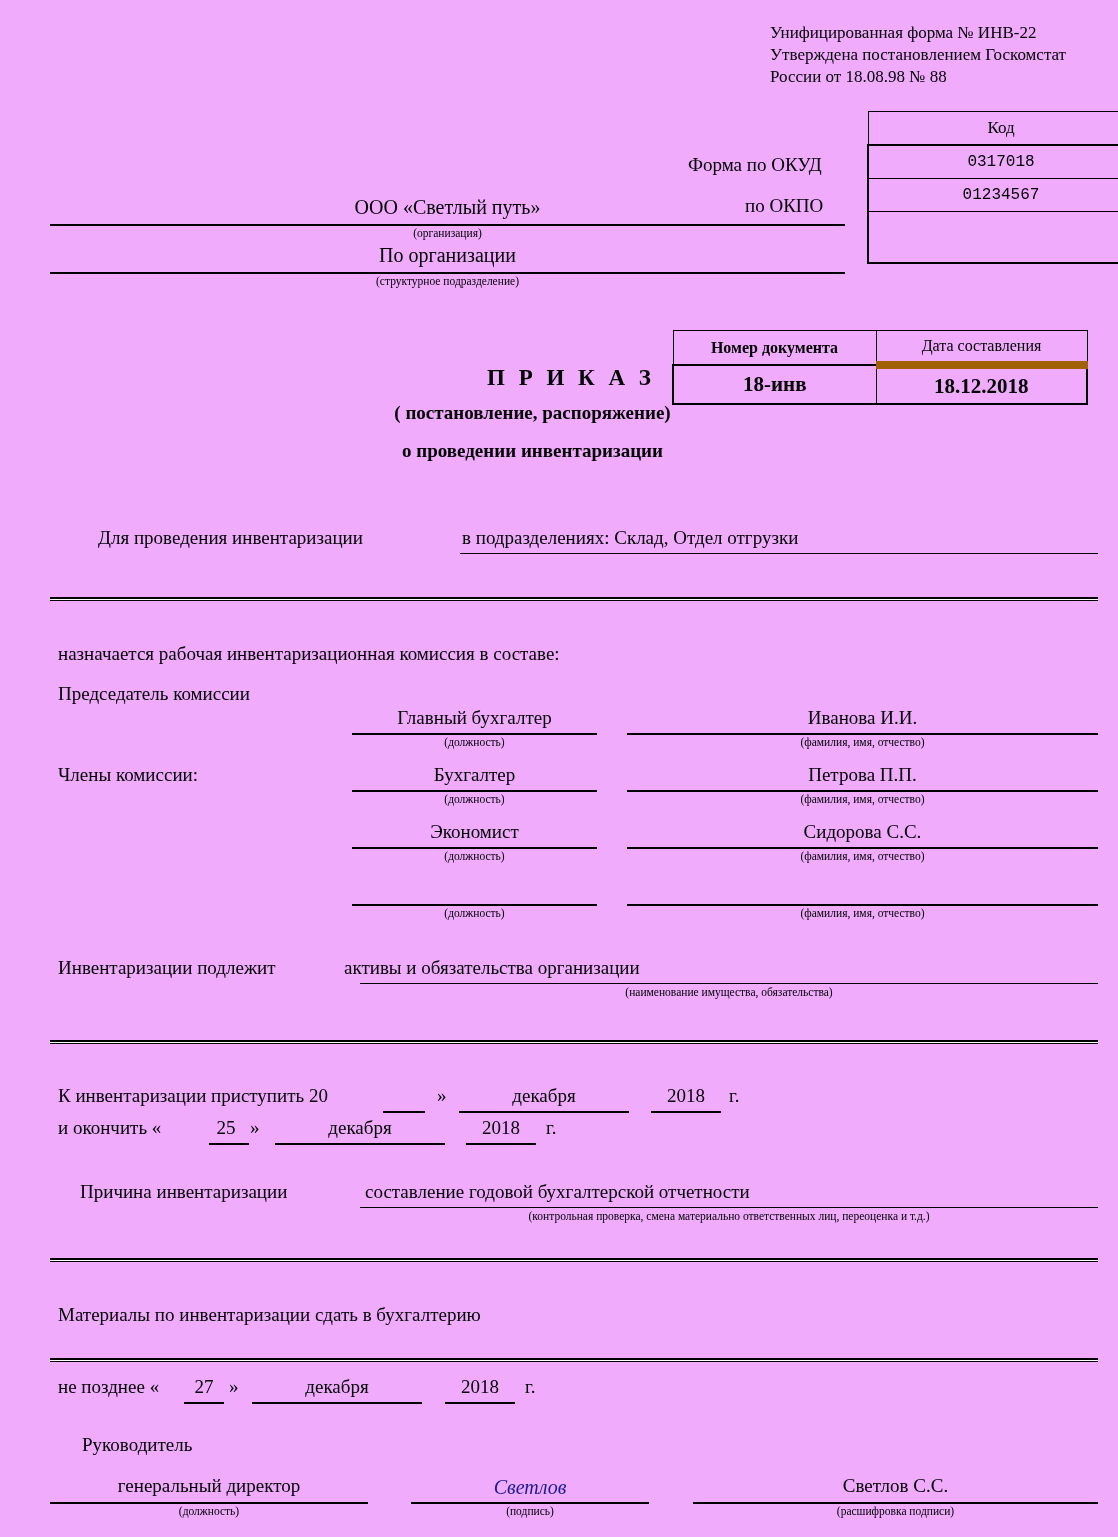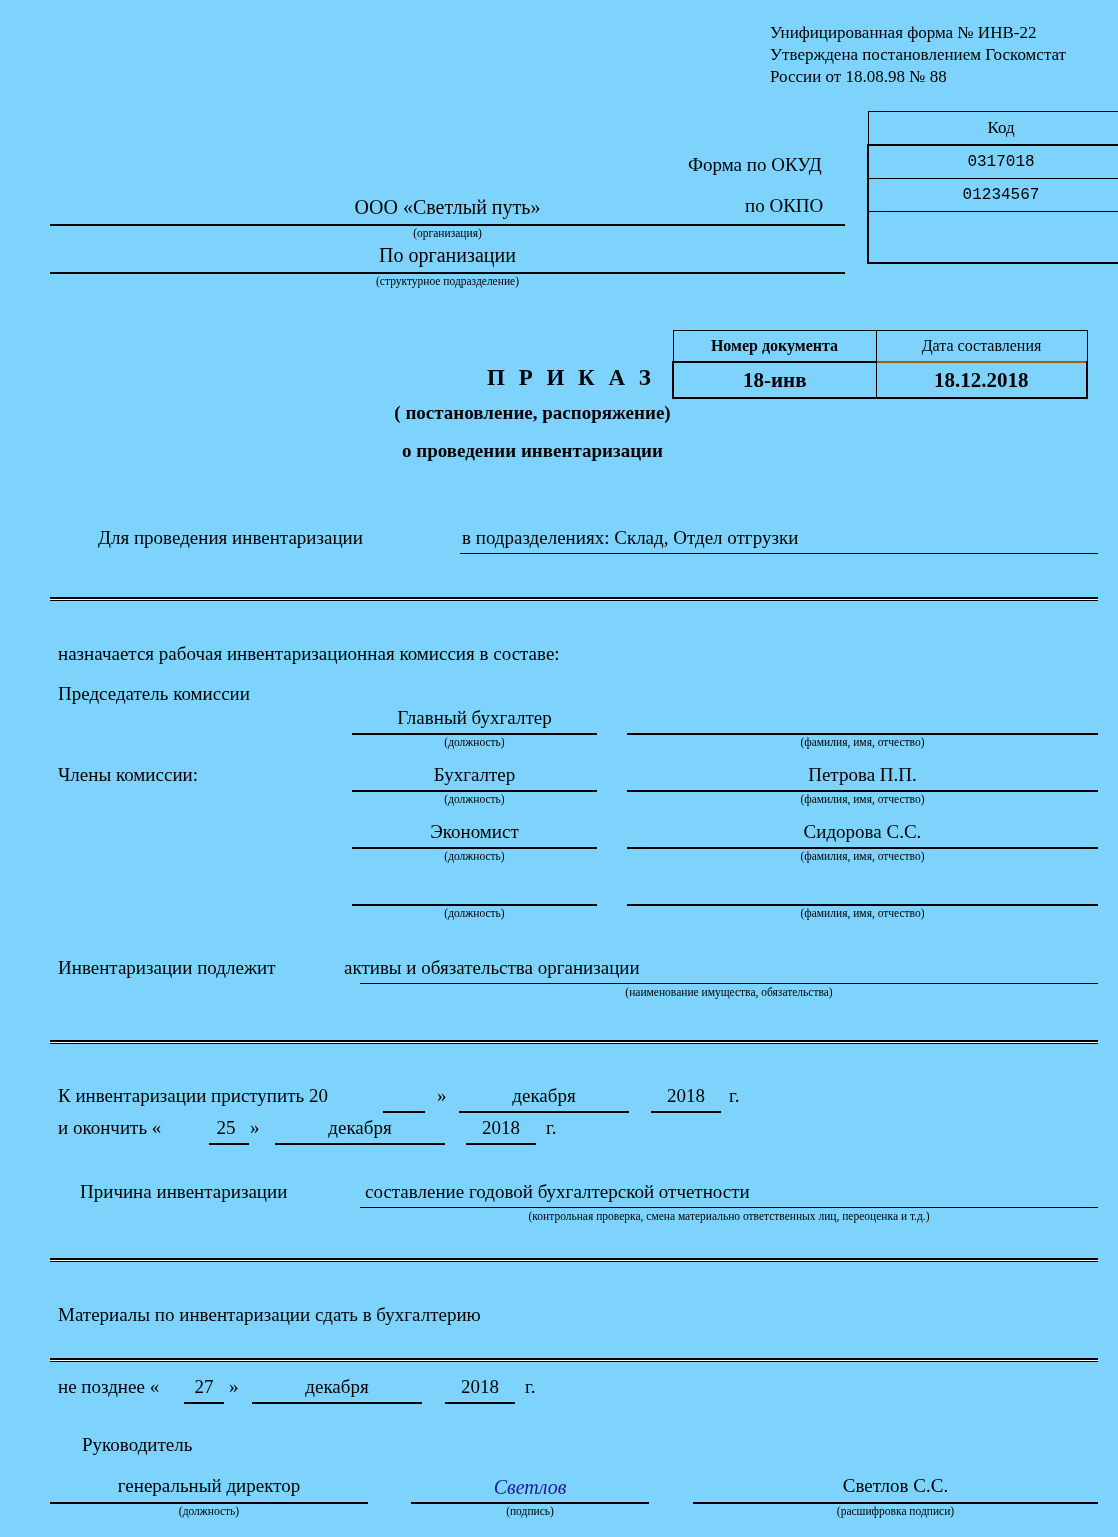--- a/index.html
+++ b/index.html
@@ -8,21 +8,21 @@
     background: #ffffff;
   }
   body {
     font-family: "Liberation Serif", "DejaVu Serif", serif;
     color: #000000;
   }
   #page {
     position: relative;
     width: 1118px;
     height: 1537px;
-    background: #7dd3fc;
+    background: #f0abfc;
     overflow: hidden;
   }
 
   
   .abs { position: absolute; }
   .serif { font-family: "Liberation Serif", "DejaVu Serif", serif; }
   .center { text-align: center; }
 
   
   .caption {
@@ -168,21 +168,21 @@
 
   <div class="abs" style="left:672px; top:330px;">
     <table class="doc-table">
       <tbody>
           <tr>
         <td class="doc-head" style="width:182px;font-weight:bold;">Номер документа</td>
         <td class="doc-head" style="width:190px;">Дата составления</td>
       </tr>
       <tr>
         <td class="doc-val" style="border-top:2px solid #000;border-left:2px solid #000;border-bottom:2px solid #000;">18-инв</td>
-        <td class="doc-val" style="border-top:2px solid #a16207;border-right:2px solid #000;border-bottom:2px solid #000;">18.12.2018</td>
+        <td class="doc-val" style="border-top:8px solid #a16207;border-right:2px solid #000;border-bottom:2px solid #000;">18.12.2018</td>
       </tr>
     </tbody>
       </table>
   </div>
 
   <div class="abs title-main serif" style="left:487px; top:365px;">П Р И К А З</div>
   <div class="abs title-sub serif center" style="left:220px; top:402px; width:625px;">( постановление, распоряжение)</div>
   <div class="abs title-sub serif center" style="left:220px; top:440px; width:625px;">о проведении инвентаризации</div>
 
   <div class="abs txt serif body-txt" style="left:98px; top:528px;">Для проведения инвентаризации</div>
@@ -190,20 +190,21 @@
   <div class="abs rule-thin" style="left:460px; top:553px; width:638px;"></div>
 
   <div class="abs rule-heavy" style="left:50px; top:597px; width:1048px;"></div>
 
   <div class="abs txt serif body-txt" style="left:58px; top:644px;">назначается рабочая инвентаризационная комиссия в составе:</div>
 
   <div class="abs txt serif body-txt" style="left:58px; top:684px;">Председатель комиссии</div>
   <div class="abs center txt serif body-val" style="left:352px; top:708px; width:245px;">Главный бухгалтер</div>
   <div class="abs rule" style="left:352px; top:733px; width:245px;"></div>
   <div class="abs caption" style="left:352px; top:736px; width:245px;">(должность)</div>
+  <div class="abs center txt serif body-val" style="left:627px; top:708px; width:471px;">Иванова И.И.</div>
   <div class="abs rule" style="left:627px; top:733px; width:471px;"></div>
   <div class="abs caption" style="left:627px; top:736px; width:471px;">(фамилия, имя, отчество)</div>
 
   <div class="abs txt serif body-txt" style="left:58px; top:765px;">Члены комиссии:</div>
   <div class="abs center txt serif body-val" style="left:352px; top:765px; width:245px;">Бухгалтер</div>
   <div class="abs rule" style="left:352px; top:790px; width:245px;"></div>
   <div class="abs caption" style="left:352px; top:793px; width:245px;">(должность)</div>
   <div class="abs center txt serif body-val" style="left:627px; top:765px; width:471px;">Петрова П.П.</div>
   <div class="abs rule" style="left:627px; top:790px; width:471px;"></div>
   <div class="abs caption" style="left:627px; top:793px; width:471px;">(фамилия, имя, отчество)</div>

